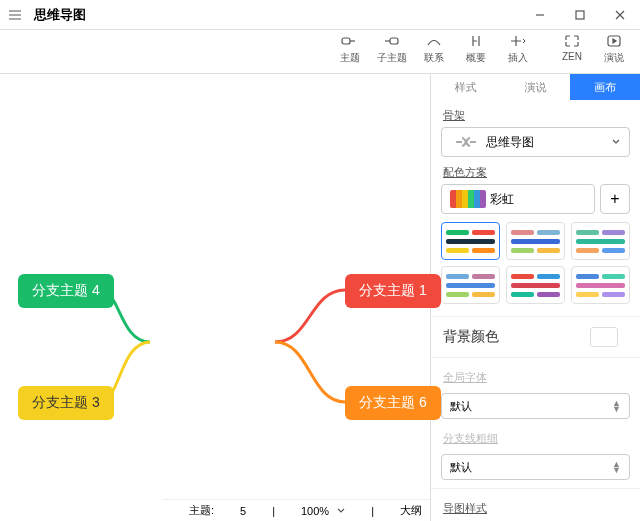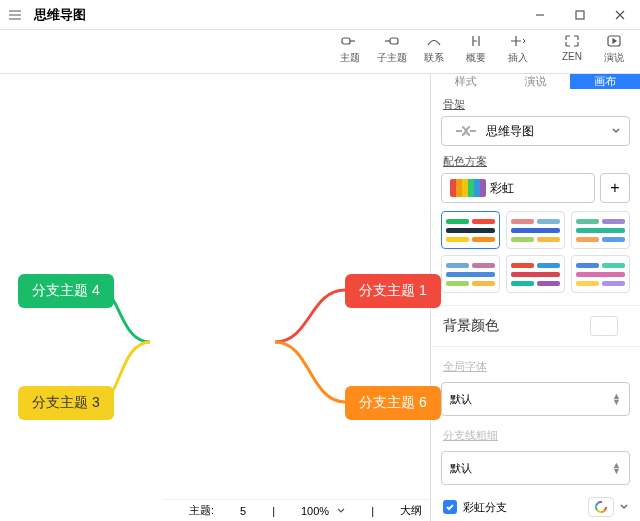--- a/index.html
+++ b/index.html
@@ -51,21 +51,21 @@
 .thumb { height: 38px; border: 1.5px solid #e0e0e0; border-radius: 4px; cursor: pointer; position: relative; padding: 4px; }
 .thumb.sel { border-color: #2a7fff; }
 .thumb-line { height: 5px; border-radius: 2px; margin: 2px 0; }
 .tline-wrap { display:flex; flex-direction:column; height:100%; justify-content:center;}
 .pair { display:flex; gap:3px;}
 .pair div { height:5px; flex:1; border-radius:2px; margin:2px 0;}
 
 .color-box { width: 28px; height: 20px; border: 1px solid #ddd; border-radius: 3px; margin-left: auto; margin-right: 10px; background: #fff; cursor: pointer; }
 .field-row { display: flex; align-items: center; padding: 6px 12px; font-size: 14px; color: #333; text-align: right; }
 
-.dropdown { margin: 4px 10px; height: 26px; border: 1px solid #ccc; border-radius: 4px; display: flex; align-items: center; padding: 16px 8px; font-size: 11px; cursor: pointer; }
+.dropdown { margin: 4px 10px; height: 26px; border: 1px solid #ccc; border-radius: 4px; display: flex; align-items: center; padding: 8px 8px; font-size: 11px; cursor: pointer; }
 .dropdown .updown { margin-left: auto; font-size: 9px; line-height: 6px; color: #888; }
 
 .check-row { display: flex; align-items: center; padding: 8px 12px; font-size: 11px; gap: 6px; }
 .chk { width: 14px; height: 14px; background: #2a7fff; border-radius: 3px; display: flex; align-items: center; justify-content: center; }
 .chk svg { stroke: #fff; stroke-width: 2; width: 10px; height: 10px; }
 .rainbow-ico { margin-left: auto; width: 26px; height: 20px; border: 1px solid #ddd; border-radius: 4px; display: flex; align-items: center; justify-content: center; cursor: pointer;}
 .rainbow-ico svg{ stroke:none;}
 
 hr.divider { border: none; border-top: 1px solid #eee; margin: 4px 0; }
 </style>
@@ -311,37 +311,16 @@
       <span>默认</span>
       <div class="updown">▲<br>▼</div>
     </div>
 
     <div class="sect-label" style="color:#bbb">分支线粗细</div>
     <div class="dropdown">
       <span>默认</span>
       <div class="updown">▲<br>▼</div>
     </div>
 
-    <div class="check-row">
-      <div class="chk">
-          <svg viewBox="0 0 10 10">
-            <path d="M2 5l2 2 4-4"></path>
-          </svg>
-        </div>
-      <span>彩虹分支</span>
-      <div class="rainbow-ico">
-        <svg width="14" height="14" viewBox="0 0 14 14">
-            <circle cx="7" cy="7" r="5" fill="none" stroke="#e74c3c" stroke-width="2" stroke-dasharray="4 28"></circle>
-            <circle cx="7" cy="7" r="5" fill="none" stroke="#f39c12" stroke-width="2" stroke-dasharray="4 28" stroke-dashoffset="-4"></circle>
-            <circle cx="7" cy="7" r="5" fill="none" stroke="#f1c40f" stroke-width="2" stroke-dasharray="4 28" stroke-dashoffset="-8"></circle>
-            <circle cx="7" cy="7" r="5" fill="none" stroke="#2ecc71" stroke-width="2" stroke-dasharray="4 28" stroke-dashoffset="-12"></circle>
-            <circle cx="7" cy="7" r="5" fill="none" stroke="#3498db" stroke-width="2" stroke-dasharray="4 28" stroke-dashoffset="-16"></circle>
-            <circle cx="7" cy="7" r="5" fill="none" stroke="#9b59b6" stroke-width="2" stroke-dasharray="4 28" stroke-dashoffset="-20"></circle>
-          </svg>
-      </div>
-      <svg width="8" height="8" viewBox="0 0 8 8">
-          <path d="M1 2l3 3 3-3"></path>
-        </svg>
-    </div>
     <hr class="divider">
     <div class="sect-label">导图样式</div>
   </div>
 </div>
 
 </body></html>

